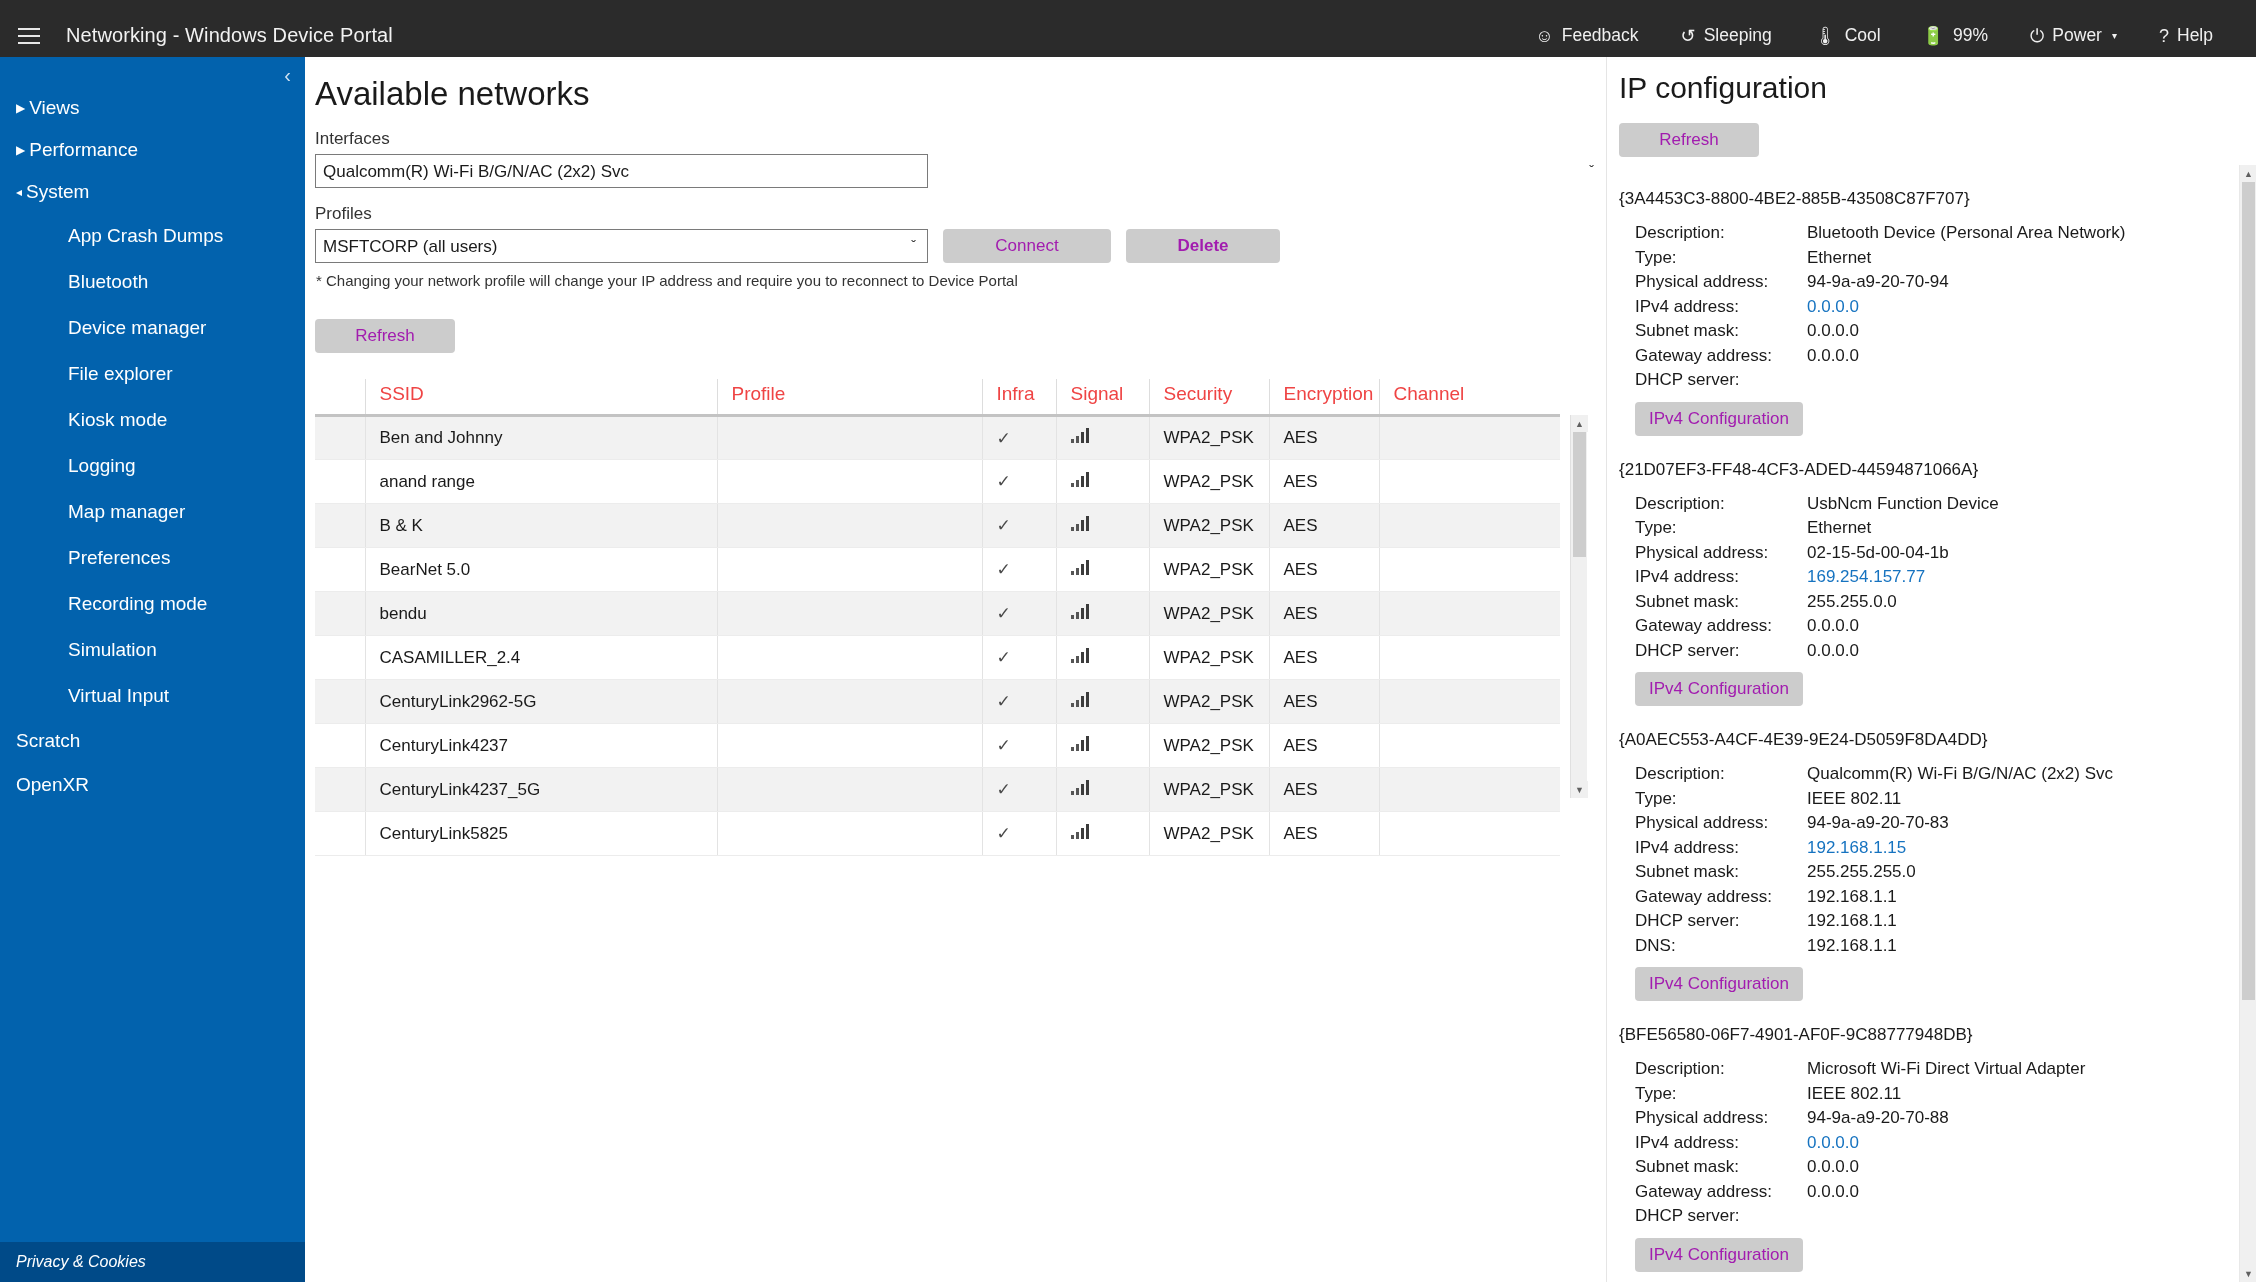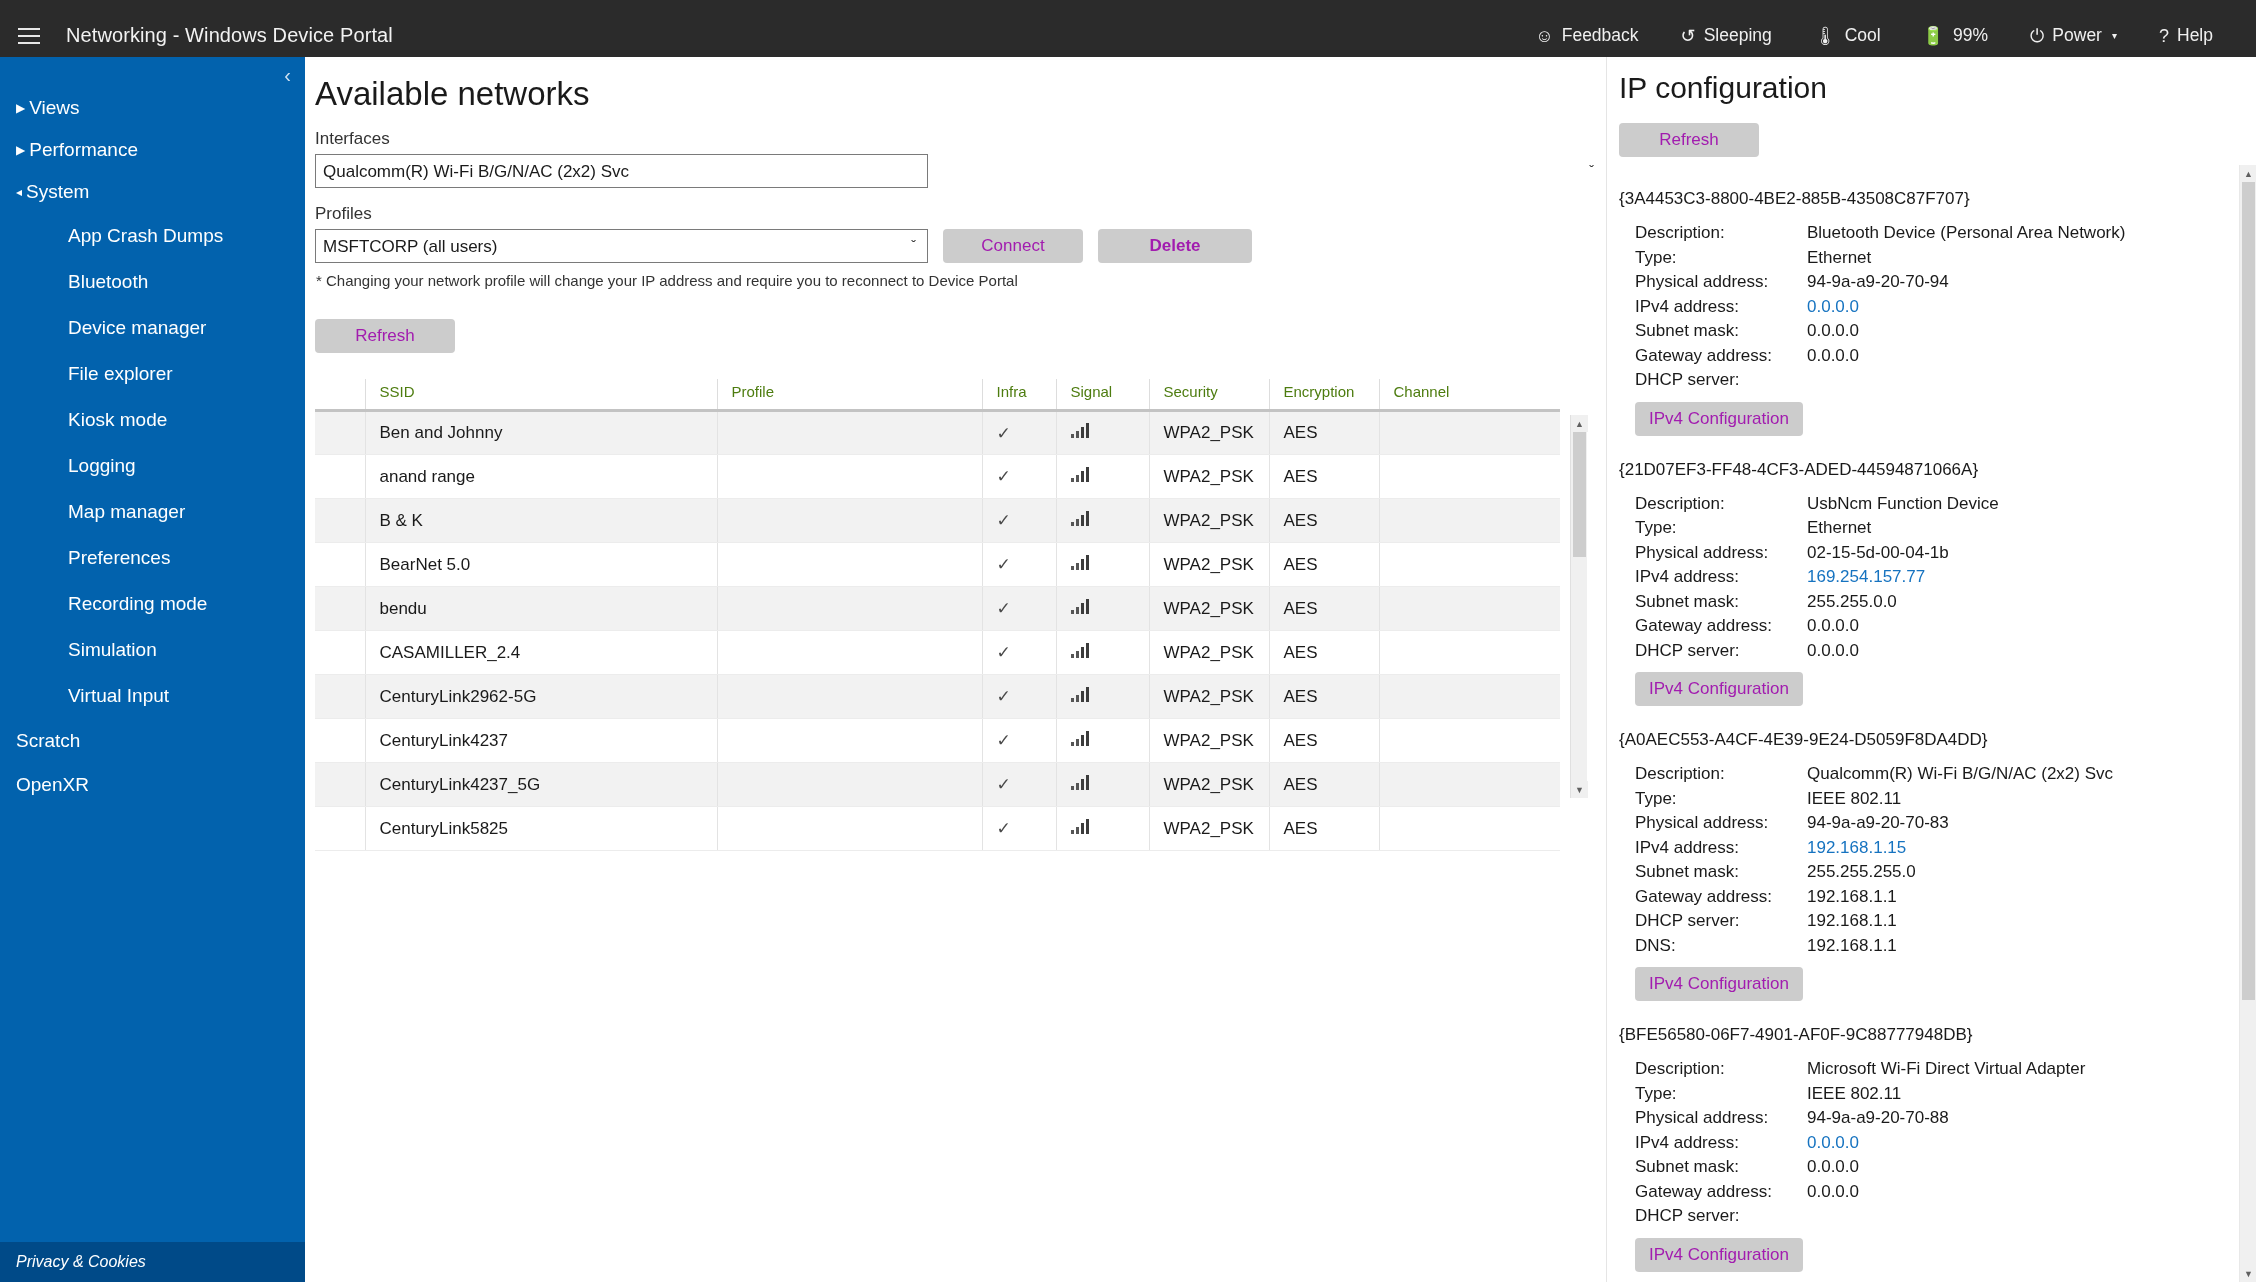--- a/index.html
+++ b/index.html
@@ -113,36 +113,36 @@
     position: absolute; right: 12px; top: 9px;
     pointer-events: none; font-size: 14px; color: #222;
   }
   .row-inline { display: flex; align-items: center; }
   button.gray-btn {
     background: #cccccc; border: none;
     font-family: "Liberation Sans", sans-serif;
     font-size: 17px; color: #a21caf;
     height: 34px; cursor: pointer; border-radius: 4px;
   }
-  #connect-btn { width: 140px; margin-left: 15px; }
+  #connect-btn { width: 168px; margin-left: 15px; }
   #delete-btn  { width: 154px; margin-left: 15px; font-weight: bold; }
   .note {
     font-size: 15px; color: #333333;
     padding: 9px 0 0 11px;
   }
   #refresh-main { width: 140px; margin: 30px 0 0 10px; }
 
   
   #table-zone {
     margin: 26px 0 0 10px;
     width: 1272px; position: relative;
   }
   table.nets { border-collapse: collapse; width: 1245px; table-layout: fixed; }
   table.nets th {
-    font-size: 15px; font-weight: 400; color: #4d7c0f;
+    font-size: 19px; font-weight: 400; color: #ef4444;
     text-align: left; padding: 4px 0 9px 14px;
     border-bottom: 3px solid #c3c3c3;
     border-left: 1px solid #dddddd;
     white-space: nowrap;
   }
   table.nets th:first-child { border-left: none; }
   table.nets td {
     font-size: 17px; color: #1a1a1a;
     padding: 9px 0 9px 14px; height: 44px;
     border-left: 1px solid #e3e3e3;

